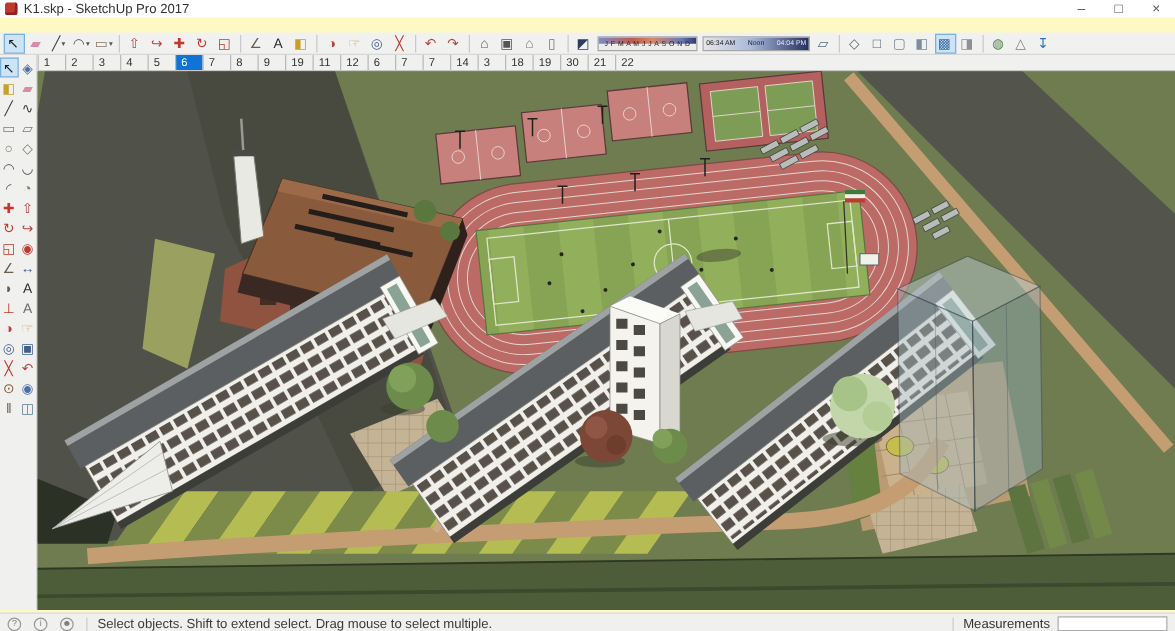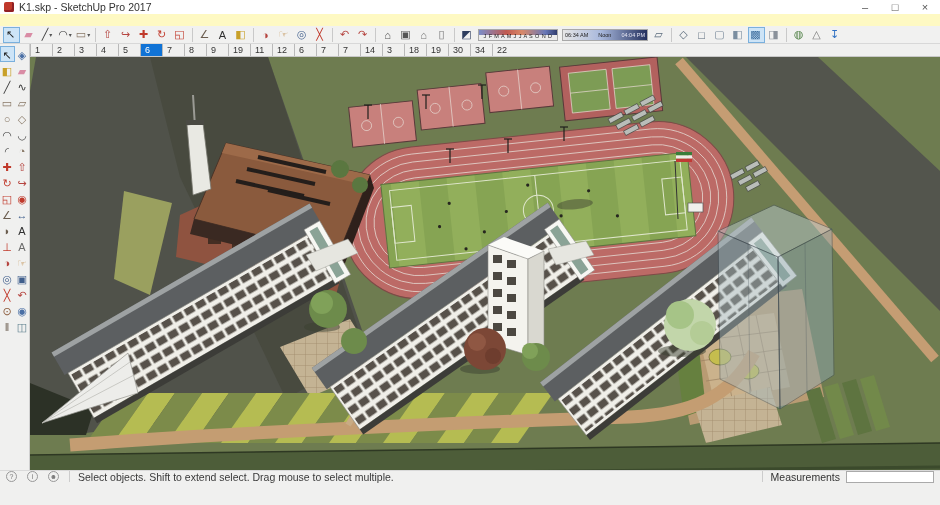--- a/index.html
+++ b/index.html
@@ -28,21 +28,21 @@
   .tabs{display:flex;height:100%;}
   .tab{flex:none;width:22px;height:100%;border-left:1px solid #b9b9b9;font-size:9px;color:#333;padding:1px 0 0 4px;}
   .tab.active{background:#1073d6;color:#fff;}
   .lefttools{position:absolute;left:0;top:44px;width:30px;bottom:17px;background:#f0f0ef;border-right:1px solid #d0d0d0;display:grid;grid-template-columns:15px 15px;align-content:start;justify-content:center;padding-top:2px;}
   .ltool{width:15px;height:16px;font-size:11px;line-height:16px;text-align:center;border:1px solid transparent;}
   .ltool.pressed{background:#cde4f7;border-color:#7ab0dd;}
   .viewport{position:absolute;left:30px;top:57px;right:0;bottom:17px;background:#6e7c50;}
   .viewport svg{display:block;width:100%;height:100%;}
   .skpbox{position:absolute;right:10px;top:437px;width:82px;height:58px;background:#fdfdfb;border:4px solid #0c0c0c;border-top-width:9px;border-bottom-width:9px;border-radius:4px;display:flex;align-items:center;justify-content:center;z-index:10;}
   .skpbox span{font-size:28px;font-weight:bold;color:#8f2025;letter-spacing:1px;}
-  .statusbar{position:absolute;left:0;bottom:0;width:940px;height:35px;background:#f0f0ef;border-top:1px solid #d9d9d9;display:flex;align-items:flex-start;padding:0 6px;}
+  .statusbar{position:absolute;left:0;bottom:0;width:940px;height:15px;background:#f0f0ef;border-top:1px solid #d9d9d9;display:flex;align-items:flex-end;padding:0 6px;}
   .sbicons{display:flex;align-items:center;}
   .sbcirc{width:11px;height:11px;border:1px solid #999;border-radius:50%;font-size:7px;line-height:10px;text-align:center;color:#777;margin-right:10px;}
   .sbdiv{width:1px;height:11px;background:#ccc;margin:0 8px 0 0;}
   .hint{font-size:10.5px;color:#3a3a3a;white-space:nowrap;}
   .spacer{flex:1;}
   .mlabel{font-size:10.5px;color:#333;margin-right:6px;white-space:nowrap;}
   .minput{width:88px;height:12px;border:1px solid #aaa;background:#fff;font-size:9px;padding:0 2px;}
 </style>
 </head>
 <body>
@@ -262,21 +262,21 @@
         <span class="tab">11</span>
         <span class="tab">12</span>
         <span class="tab">6</span>
         <span class="tab">7</span>
         <span class="tab">7</span>
         <span class="tab">14</span>
         <span class="tab">3</span>
         <span class="tab">18</span>
         <span class="tab">19</span>
         <span class="tab">30</span>
-        <span class="tab">34</span>
+        <span class="tab">21</span>
         <span class="tab">22</span>
       </div>
   </div>
 
   <div class="lefttools">
 
   <span class="ltool pressed" style="color: rgb(26, 26, 26);">↖</span>
       <span class="ltool" style="color: rgb(74, 111, 165);">◈</span>
       <span class="ltool" style="color: rgb(200, 160, 40);">◧</span>
       <span class="ltool" style="color: rgb(217, 140, 165);">▰</span>

